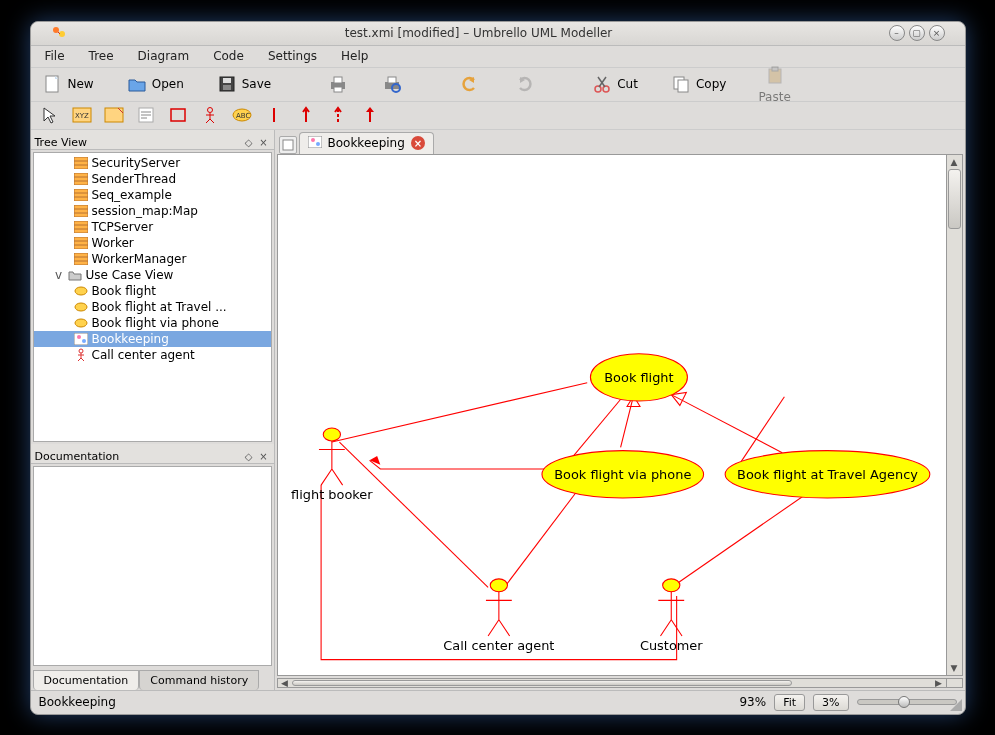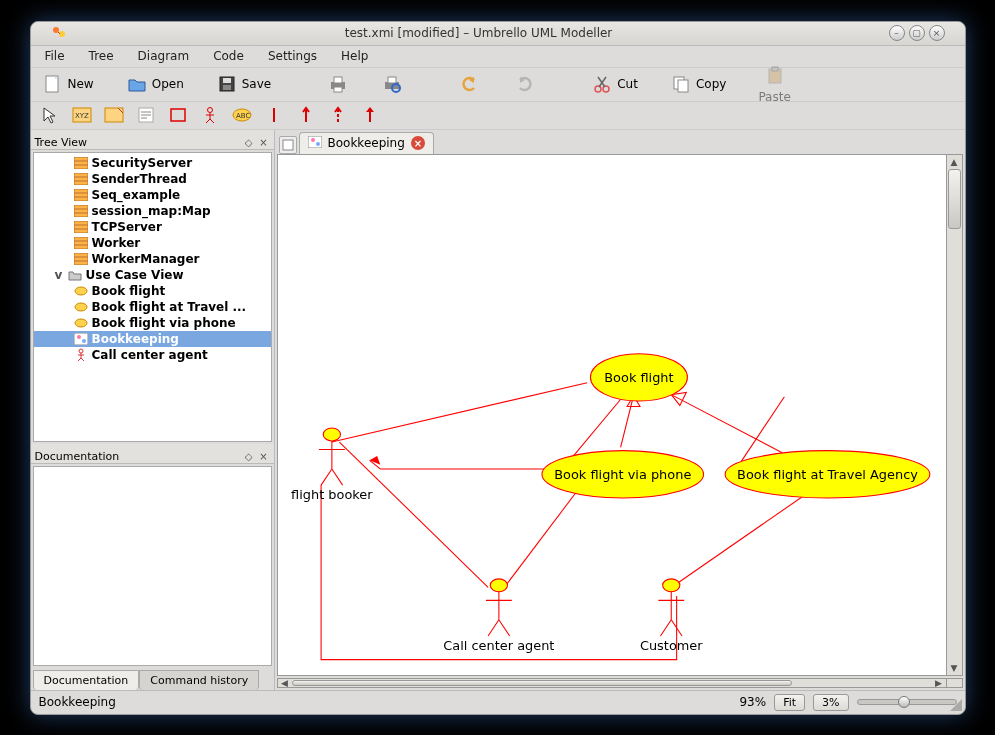--- a/index.html
+++ b/index.html
@@ -19,21 +19,21 @@
   .tsep { width:6px;}
   .toolbar2 { height:28px; display:flex; align-items:center; padding:0 8px; gap:10px; border-bottom:1px solid #ccc;}
   .tool2 { width:22px;height:22px;display:flex;align-items:center;justify-content:center;border:1px solid transparent;border-radius:2px;}
   .main { flex:1; display:flex; min-height:0;}
   .left { width:244px; display:flex; flex-direction:column; border-right:1px solid #bbb;}
   .panel-head { height:20px; background:#e3e1de; border-bottom:1px solid #bbb; display:flex; align-items:flex-end; padding:0 4px; font-size:11px;}
   .panel-head .spacer { flex:1;}
   .panel-head .phbtn { width:12px;height:12px;display:flex;align-items:center;justify-content:center;color:#555;font-size:10px;margin-left:3px;}
   .tree { flex:1; background:#fff; border:1px solid #aaa; margin:2px; overflow:auto; font-size:12px;}
   .tree-inner { padding:2px 0;}
-  .trow { display:flex; align-items:center; height:16px; padding-left:40px; gap:4px; white-space:nowrap;font-weight:bold;}
+  .trow { display:flex; align-items:center; height:16px; padding-left:40px; gap:4px; white-space:nowrap;}
   .trow .ticon { width:14px;height:14px;display:flex;align-items:center;justify-content:center;flex-shrink:0;}
   .trow.depth1 { padding-left:20px;}
   .trow.depth2 { padding-left:40px;}
   .trow.selected { background:#7aa7e0; color:#fff;}
   .trow .expander { width:10px;text-align:center;color:#555;}
   .doc-area { height:200px; background:#fff; border:1px solid #aaa; margin:2px;}
   .bottom-tabs { height:22px; display:flex; align-items:flex-end; padding:0 2px; gap:0;}
   .btab { padding:3px 10px; background:#d6d4d1; border:1px solid #aaa; border-bottom:none; border-radius:0 0 4px 4px; font-size:11px; position:relative; top:0;}
   .btab.active { background:#efedea;}
   .right { flex:1; display:flex; flex-direction:column;}

